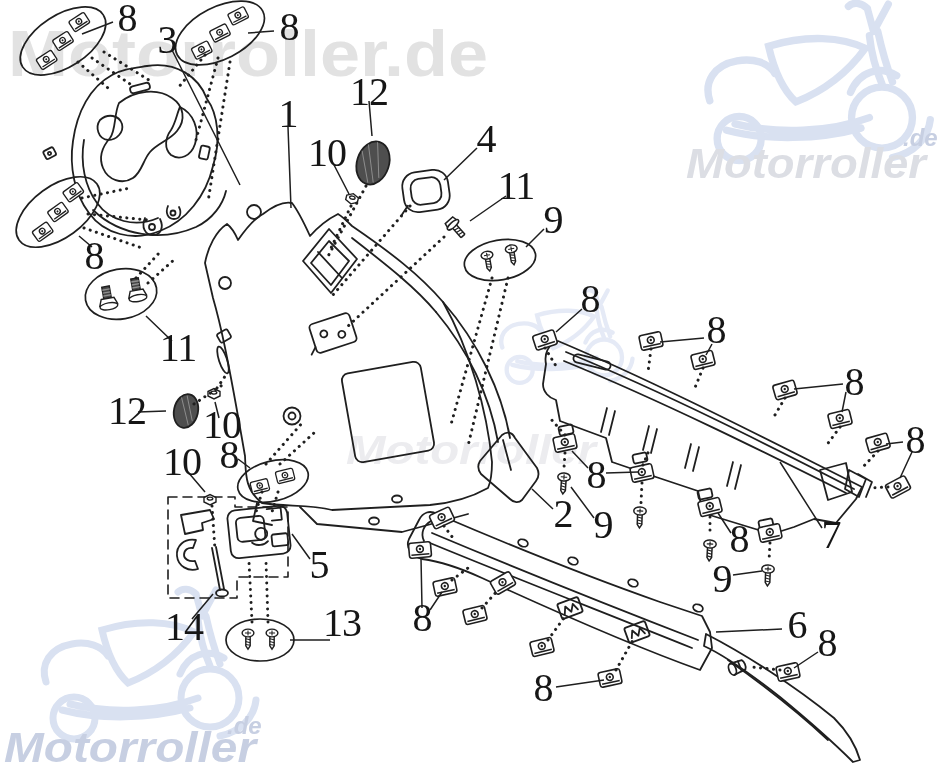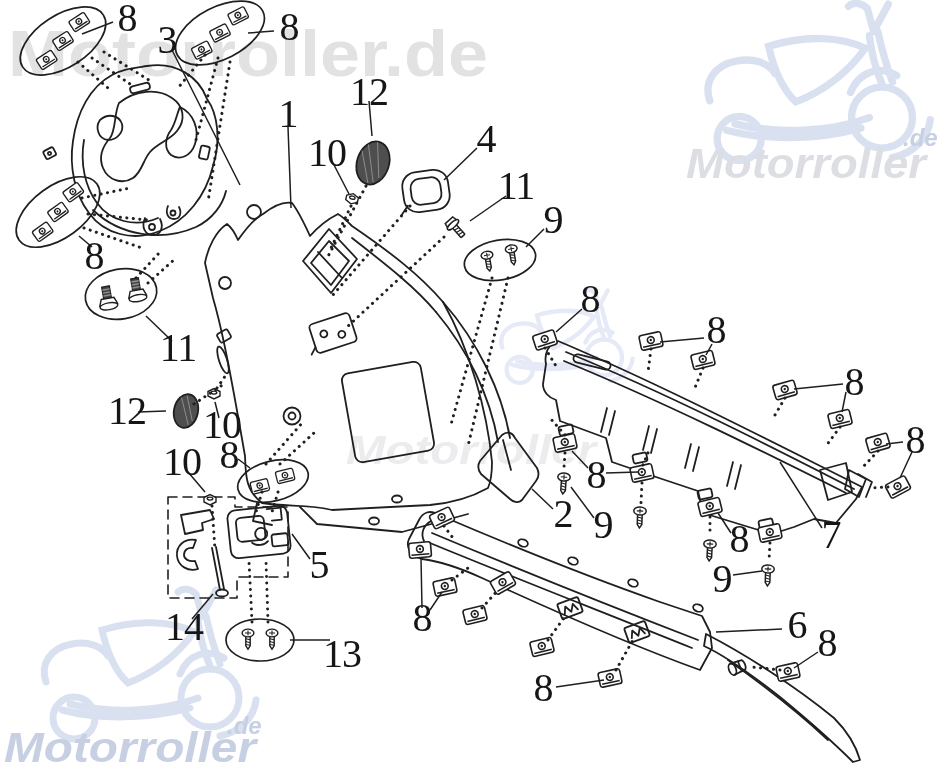--- a/index.html
+++ b/index.html
@@ -343,21 +343,21 @@
       <div class="callout" style="left: 516px; top: 188px;">11</div>
       <div class="callout" style="left: 553px; top: 222px;">9</div>
       <div class="callout" style="left: 94px; top: 258px;">8</div>
       <div class="callout" style="left: 178px; top: 350px;">11</div>
       <div class="callout" style="left: 127px; top: 413px;">12</div>
       <div class="callout" style="left: 222px; top: 427px;">10</div>
       <div class="callout" style="left: 182px; top: 464px;">10</div>
       <div class="callout" style="left: 229px; top: 457px;">8</div>
       <div class="callout" style="left: 319px; top: 567px;">5</div>
       <div class="callout" style="left: 184px; top: 629px;">14</div>
-      <div class="callout" style="left: 342px; top: 656px;">13</div>
+      <div class="callout" style="left: 342px; top: 625px;">13</div>
       <div class="callout" style="left: 563px; top: 516px;">2</div>
       <div class="callout" style="left: 603px; top: 527px;">9</div>
       <div class="callout" style="left: 596px; top: 477px;">8</div>
       <div class="callout" style="left: 590px; top: 301px;">8</div>
       <div class="callout" style="left: 716px; top: 332px;">8</div>
       <div class="callout" style="left: 854px; top: 384px;">8</div>
       <div class="callout" style="left: 915px; top: 442px;">8</div>
       <div class="callout" style="left: 831px; top: 537px;">7</div>
       <div class="callout" style="left: 739px; top: 541px;">8</div>
       <div class="callout" style="left: 722px; top: 581px;">9</div>

